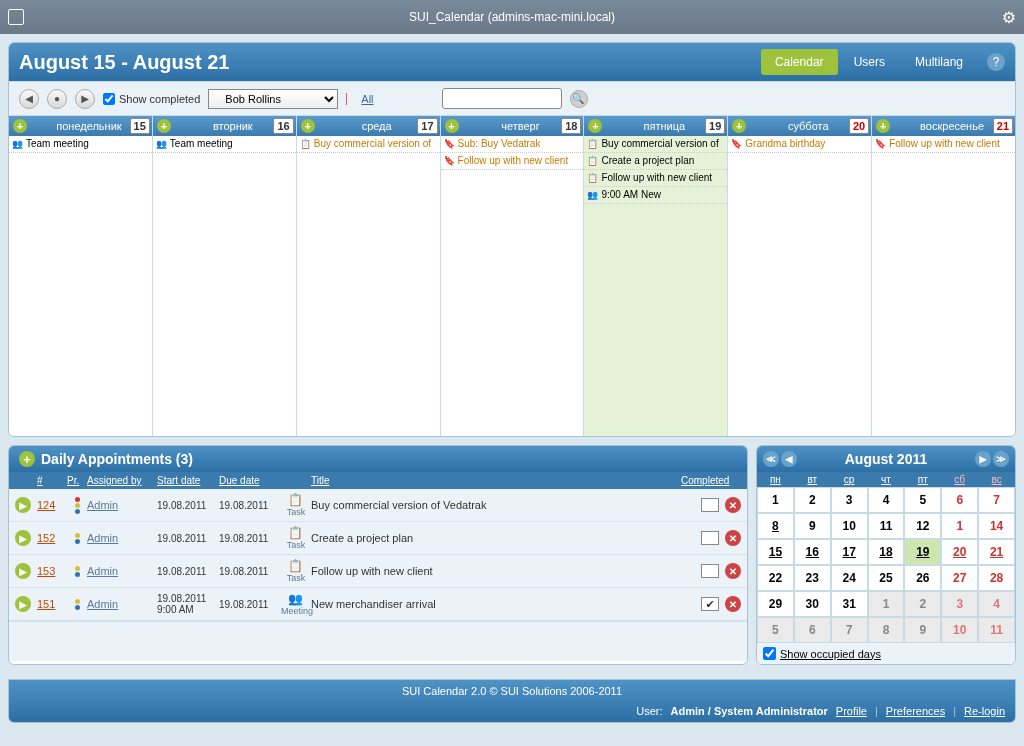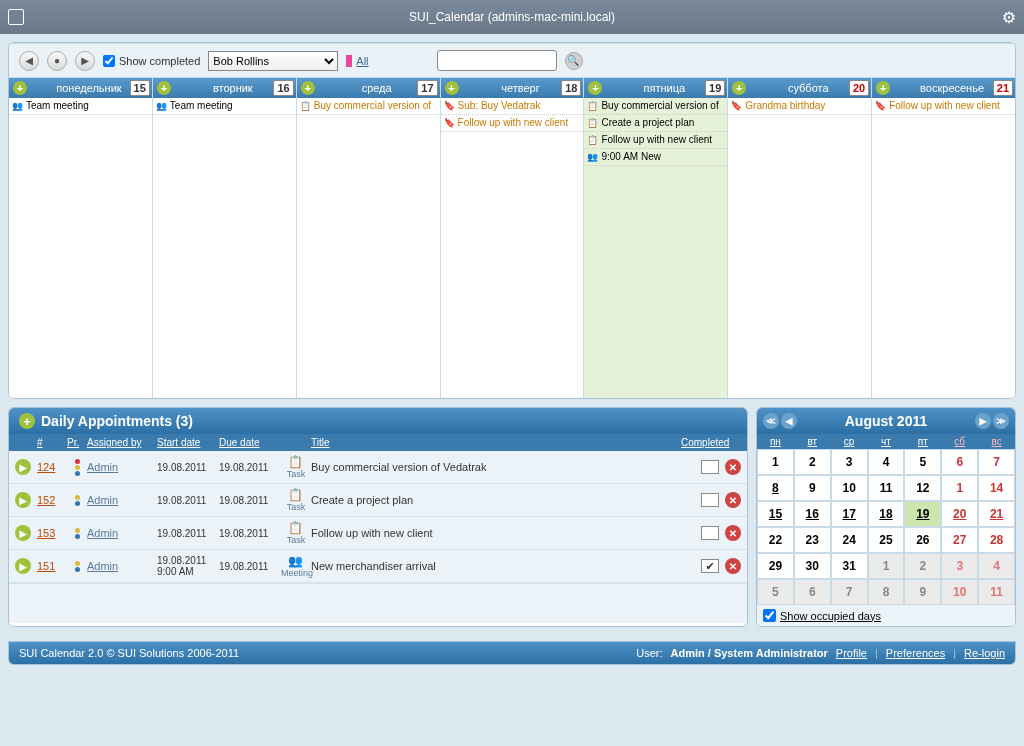--- a/index.html
+++ b/index.html
@@ -13,22 +13,22 @@
 .hdr{background:linear-gradient(#4f92c6,#2b6fa5);color:#fff;padding:6px 10px;display:flex;align-items:center;justify-content:space-between;}
 .hdr h1{font-size:20px;font-weight:bold;}
 .hdr .tabs{display:flex;gap:2px;align-items:center;}
 .hdr .tab{padding:6px 14px;font-size:12px;color:#fff;border-radius:3px;cursor:pointer;}
 .hdr .tab.active{background:#9fc23d;}
 .help{width:18px;height:18px;border-radius:50%;background:#6aa2cc;color:#fff;display:inline-flex;align-items:center;justify-content:center;font-size:12px;margin-left:8px;}
 .toolbar{background:#eaf2f8;border-top:1px solid #c7dae7;border-bottom:1px solid #c7dae7;padding:6px 10px;display:flex;align-items:center;gap:8px;}
 .navbtn{width:20px;height:20px;border-radius:50%;background:linear-gradient(#fafafa,#d8d8d8);border:1px solid #aaa;display:inline-flex;align-items:center;justify-content:center;font-size:10px;color:#555;cursor:pointer;}
 .chk{display:flex;align-items:center;gap:4px;font-size:11px;color:#333;}
 .chk input{width:12px;height:12px;}
-.sel{border:1px solid #888;font-size:11px;padding:2px 0;width:130px;background:linear-gradient(#fff,#eee);}
-.all-link{font-size:11px;color:#3a6a9a;text-decoration:underline;border-left:6px solid #ec4899;padding-left:4px;}
+.sel{border:1px solid #888;font-size:11px;padding:2px 12px;width:130px;background:linear-gradient(#fff,#eee);}
+.all-link{font-size:11px;color:#3a6a9a;text-decoration:underline;border-left:1px solid #ec4899;padding-left:14px;}
 .search{border:1px solid #888;border-radius:3px;padding:2px;width:120px;margin-left:60px;}
 .searchbtn{width:18px;height:18px;border-radius:50%;background:#d0d0d0;border:1px solid #aaa;display:inline-flex;align-items:center;justify-content:center;font-size:10px;}
 .viewtabs{display:flex;margin-left:auto;gap:30px;align-items:flex-end;}
 .viewtab{font-size:12px;color:#3a6a9a;text-decoration:underline;cursor:pointer;padding:4px 8px;}
 .viewtab.active{background:#fff;border:1px solid #c7dae7;border-bottom:1px solid #fff;border-radius:6px 6px 0 0;text-decoration:none;color:#333;font-weight:bold;position:relative;top:1px;}
 .weekgrid{display:flex;border-top:none;}
 .daycol{flex:1;border-right:1px solid #c7dae7;min-height:320px;background:#fff;font-size:10px;}
 .daycol:last-child{border-right:none;}
 .daycol.today{background:#e6f2d8;}
 .dayhdr{background:linear-gradient(#5a9acb,#3a7aad);color:#fff;padding:3px 4px;display:flex;align-items:center;gap:3px;position:relative;height:20px;}
@@ -71,36 +71,45 @@
 .mini-days span.we{color:#fbb;}
 .mini-grid{background:#fff;}
 .mini-row{display:flex;}
 .mini-cell{flex:1;border:1px solid #c7dae7;text-align:center;padding:5px 0;font-size:12px;font-weight:bold;cursor:pointer;}
 .mini-cell.out{background:#eaeaea;color:#888;}
 .mini-cell.we{color:#c33;}
 .mini-cell.out.we{color:#d77;}
 .mini-cell.ul{text-decoration:underline;}
 .mini-cell.today{background:#cde6b0;}
 .mini-foot{padding:4px 6px;font-size:11px;display:flex;align-items:center;gap:4px;background:#ecf3f8;}
-.statusbar{background:linear-gradient(#4f92c6,#2b6fa5);color:#fff;font-size:11px;padding:5px 10px;display:flex;align-items:center;gap:8px;border-radius:0 0 6px 6px;margin:0 8px 8px 8px;border:1px solid #a9c3d6;}
+.statusbar{background:linear-gradient(#4f92c6,#2b6fa5);color:#fff;font-size:11px;padding:5px 10px;display:flex;align-items:center;gap:8px;border-radius:0 0 6px 6px;margin:0 8px 8px 8px;border:1px solid #a9c3d6;flex-direction:column;}
 .statusbar .right{margin-left:auto;display:flex;gap:8px;align-items:center;}
 .statusbar a{color:#fff;text-decoration:underline;}
 .sep{color:#a9c3d6;}
 </style>
 </head>
 <body>
 
 <div class="titlebar">
   <span class="win-icon"></span>
   <span class="wintitle">SUI_Calendar (admins-mac-mini.local)</span>
   <span class="gear">⚙</span>
 </div>
 
 <div class="app">
   <div class="card">
+    <div class="hdr">
+      <h1>August 15 - August 21</h1>
+      <div class="tabs">
+        <span class="tab active">Calendar</span>
+        <span class="tab">Users</span>
+        <span class="tab">Multilang</span>
+        <span class="help">?</span>
+      </div>
+    </div>
     <div class="toolbar">
       <span class="navbtn">◀</span>
       <span class="navbtn">●</span>
       <span class="navbtn">▶</span>
       <label class="chk">
         <input type="checkbox" checked="" style="">
         <span>Show completed</span>
       </label>
       <select class="sel">
         <option>Bob Rollins</option>

